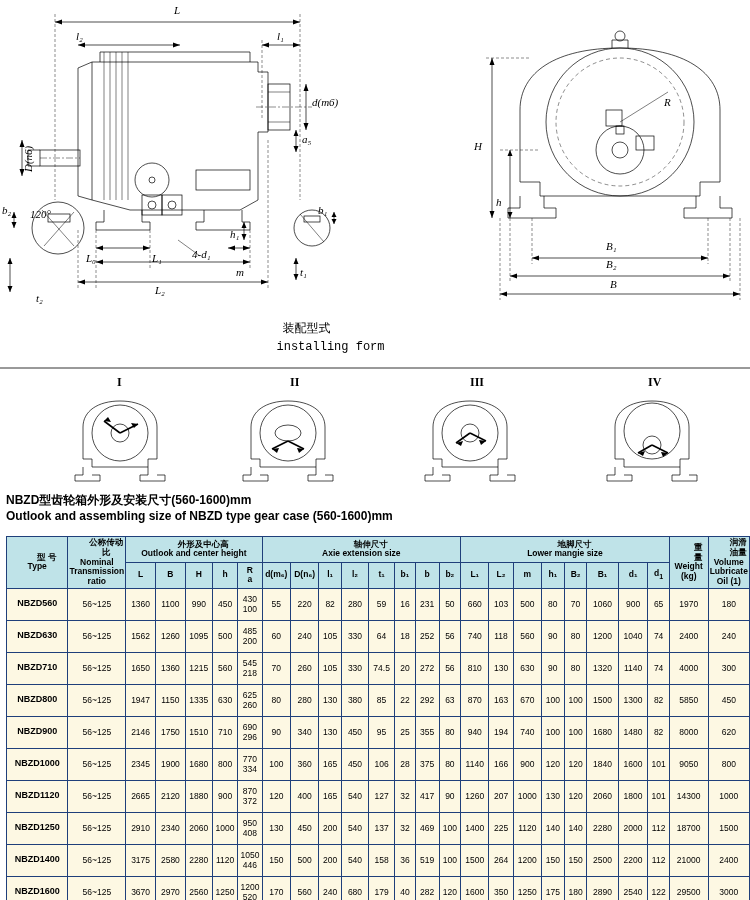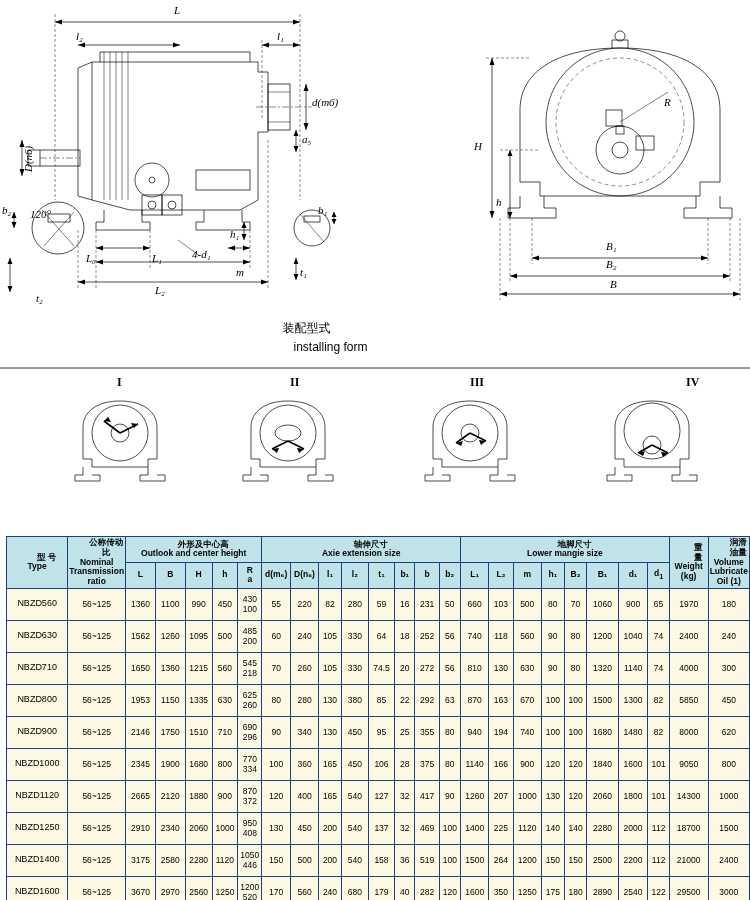--- a/index.html
+++ b/index.html
@@ -40,20 +40,21 @@
   }
   .lbl.rot {
     transform: rotate(-90deg);
     transform-origin: left top;
   }
   .caption {
     position: absolute;
     width: 613px;
     text-align: center;
     font-size: 12px;
+    font-family: Liberation Mono, monospace;
   }
   .caption .cn { font-size: 12px; }
   .caption .en { font-size: 12px; margin-left: 48px; }
   
   .forms {
     position: relative;
     height: 110px;
   }
   .form-label {
     position: absolute;
@@ -100,20 +101,21 @@
   }
   table.spec thead th .cn { display: block; padding-left: 19px; }
   table.spec thead th .en { display: block; font-weight: bold; }
   table.spec tbody td {
     background: #fdf8e3;
     height: 31px;
     line-height: 1.1;
   }
   table.spec tbody td.model {
     font-size: 9px;
+    font-weight: bold;
   }
   table.spec tbody td.two {
     line-height: 1.25;
     font-size: 8.5px;
   }
   .two span { display: block; }
   .colhead-small { font-size: 8px; margin-top: 8px; }
 </style>
 </head>
 <body>
@@ -357,24 +359,26 @@
           <path d="M68 70 L68 78 L60 78 L60 84 L85 84 L85 78 L77 78"></path>
           <path d="M40 48 L26 56 M40 48 L56 56" stroke-width="1.6"></path>
           <path d="M26 56 l7 -2 l-2 5 z" fill="#000" stroke="none"></path>
           <path d="M56 56 l-7 -1 l2 5 z" fill="#000" stroke="none"></path>
         </g>
       </g>
     </svg>
     <span class="form-label" style="left:117px; top:0px;">I</span>
     <span class="form-label" style="left:290px; top:0px;">II</span>
     <span class="form-label" style="left:470px; top:0px;">III</span>
-    <span class="form-label" style="left:686px; top:0px;">IV</span>
+    <span class="form-label" style="left:648px; top:0px;">IV</span>
   </div>
 
   <div class="titles">
+    <div>NBZD型齿轮箱外形及安装尺寸(560-1600)mm</div>
+    <div>Outlook and assembling size of NBZD type gear case (560-1600)mm</div>
   </div>
 
   <div class="tablewrap">
     <table class="spec">
       <colgroup>
         <col style="width:68px">
           <col style="width:56px">
         <col style="width:34px">
           <col style="width:34px">
           <col style="width:30px">
@@ -544,21 +548,21 @@
             <td>80</td>
             <td>1320</td>
             <td>1140</td>
             <td>74</td>
             <td>4000</td>
             <td>300</td>
           </tr>
           <tr>
             <td class="model">NBZD800</td>
             <td>56~125</td>
-            <td>1953</td>
+            <td>1947</td>
             <td>1150</td>
             <td>1335</td>
             <td>630</td>
             <td class="two">
               <span>625</span>
               <span>260</span>
             </td>
             <td>80</td>
             <td>280</td>
             <td>130</td>

